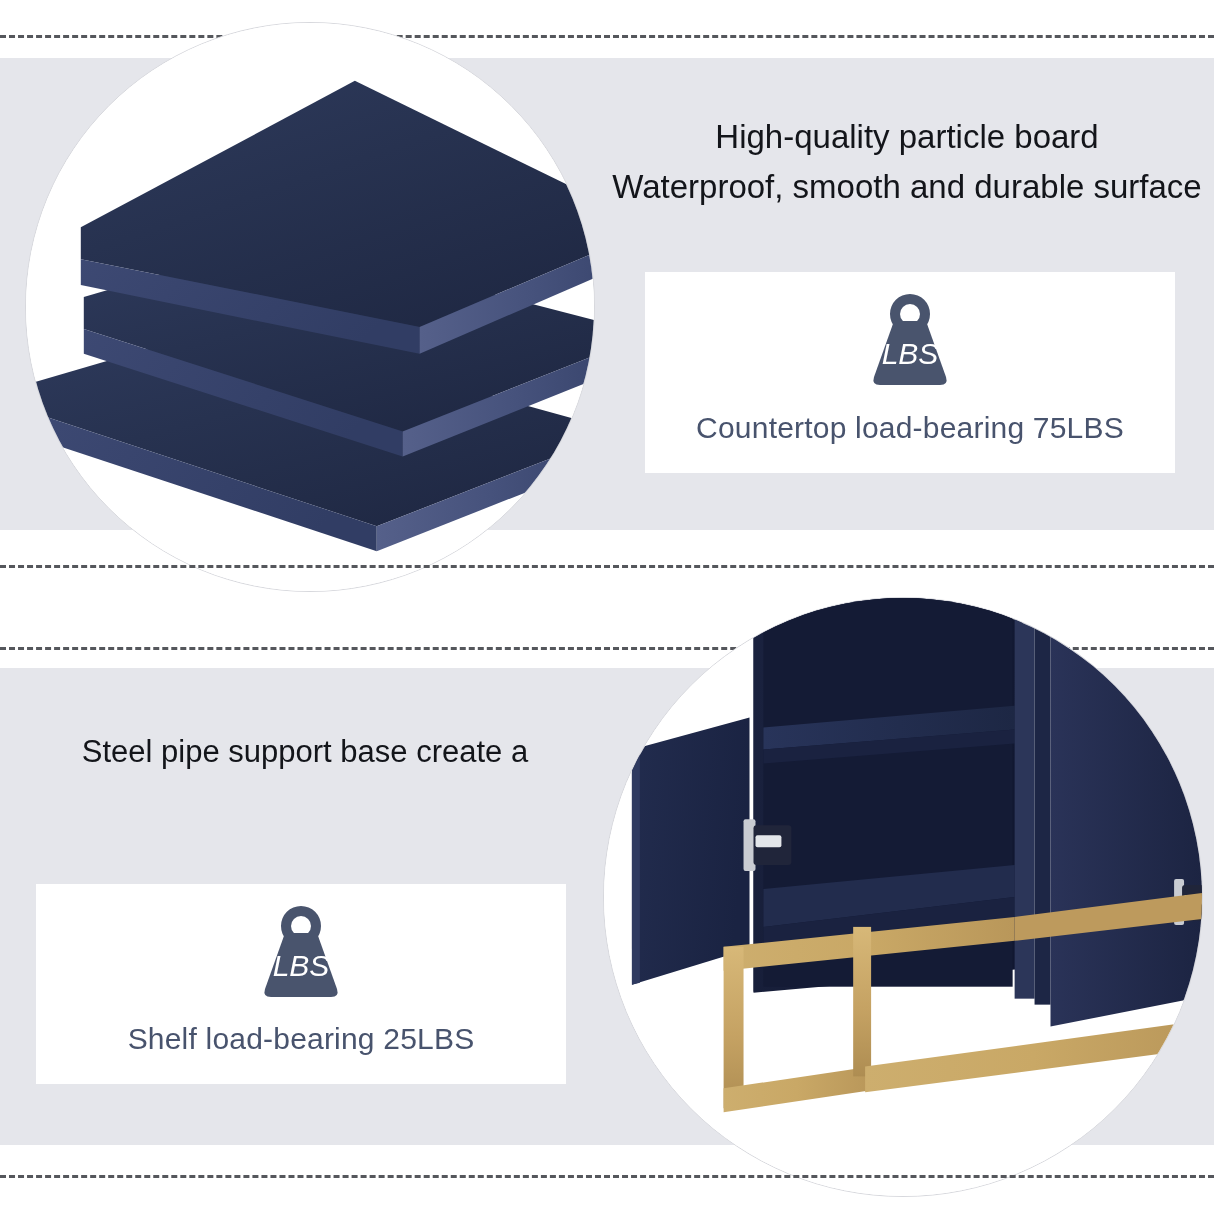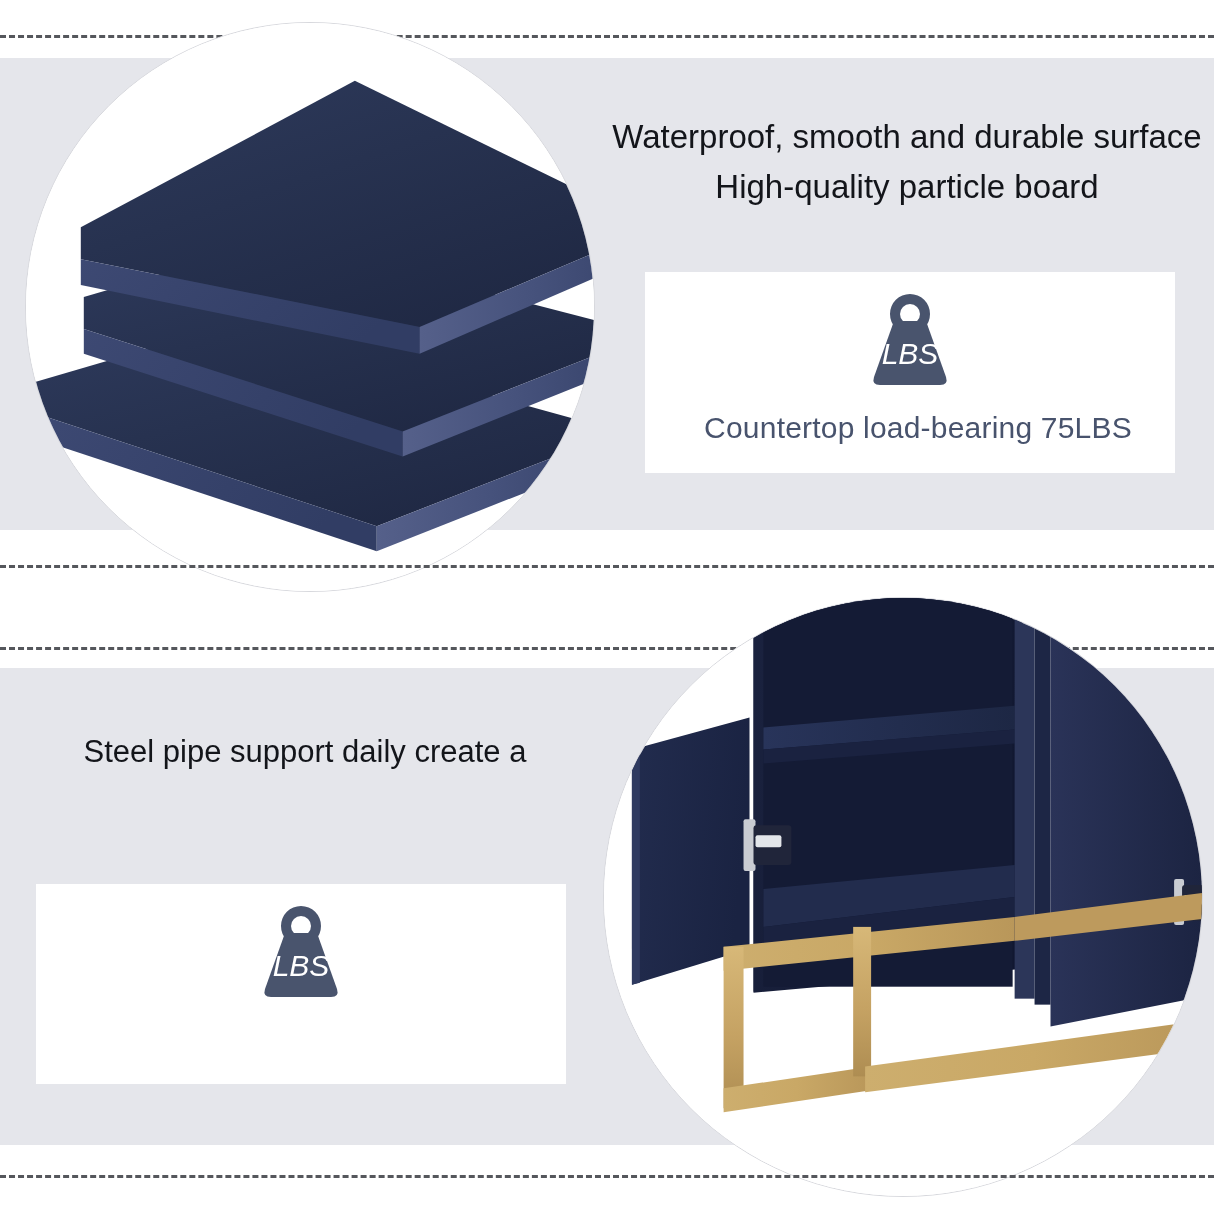--- a/index.html
+++ b/index.html
@@ -51,21 +51,21 @@
     position: absolute;
     left: 0;
     top: 16px;
     width: 100%;
     display: flex;
     justify-content: center;
     font-style: italic;
   }
   .card-caption {
     position: absolute;
-    left: 8px;
+    left: 0;
     bottom: 28px;
     width: 100%;
     text-align: center;
     font-size: 30px;
     color: #48536d;
     letter-spacing: 0.2px;
     white-space: nowrap;
   }
 
   
@@ -110,22 +110,22 @@
 </head>
 <body>
 
 <div class="page">
 
   <div class="dash-rule" style="top:35px;"></div>
 
   <div class="gray-panel" id="panel-top"></div>
 
   <div class="headline" id="headline-top">
+    <span class="line">High-quality particle board</span>
     <span class="line">Waterproof, smooth and durable surface</span>
-    <span class="line">High-quality particle board</span>
   </div>
 
   <div class="info-card" id="card-countertop">
     <div class="card-icon-wrap">
       <svg class="lbs-icon" width="98" height="104" viewBox="0 0 98 104">
         <path d="M49 6 a20 20 0 0 1 20 20 a20 20 0 0 1 -6.2 14.5 h-27.6 A20 20 0 0 1 29 26 A20 20 0 0 1 49 6 Z" fill="#49546d"></path>
         <circle cx="49" cy="26" r="10" fill="#ffffff"></circle>
         <path d="M33 33 h32 l20 56 q2.5 8 -6 8 h-60 q-8.5 0 -6 -8 Z" fill="#49546d"></path>
         <text x="49" y="76" text-anchor="middle" font-family="Liberation Sans, sans-serif" font-size="30" font-weight="400" fill="#ffffff">LBS</text>
       </svg>
@@ -173,32 +173,33 @@
     </svg>
   </div>
 
   <div class="dash-rule" style="top:565px;"></div>
 
   <div class="dash-rule" style="top:647px;"></div>
 
   <div class="gray-panel" id="panel-bottom"></div>
 
   <div class="headline" id="headline-bottom">
-    <span class="line">Steel pipe support daily create a</span>
+    <span class="line">Steel pipe support base create a</span>
   </div>
 
   <div class="info-card" id="card-shelf">
     <div class="card-icon-wrap">
       <svg class="lbs-icon" width="98" height="104" viewBox="0 0 98 104">
         <path d="M49 6 a20 20 0 0 1 20 20 a20 20 0 0 1 -6.2 14.5 h-27.6 A20 20 0 0 1 29 26 A20 20 0 0 1 49 6 Z" fill="#49546d"></path>
         <circle cx="49" cy="26" r="10" fill="#ffffff"></circle>
         <path d="M33 33 h32 l20 56 q2.5 8 -6 8 h-60 q-8.5 0 -6 -8 Z" fill="#49546d"></path>
         <text x="49" y="76" text-anchor="middle" font-family="Liberation Sans, sans-serif" font-size="30" font-weight="400" fill="#ffffff">LBS</text>
       </svg>
     </div>
+    <div class="card-caption">Shelf load-bearing 25LBS</div>
   </div>
 
   <div class="photo-circle" id="photo-cabinet">
     <svg viewBox="0 0 600 600" preserveAspectRatio="xMidYMid slice">
       <defs>
         <linearGradient id="cabInterior" x1="0" y1="0" x2="1" y2="0.4">
           <stop offset="0%" stop-color="#1b2340"></stop>
           <stop offset="60%" stop-color="#151c36"></stop>
           <stop offset="100%" stop-color="#111731"></stop>
         </linearGradient>

